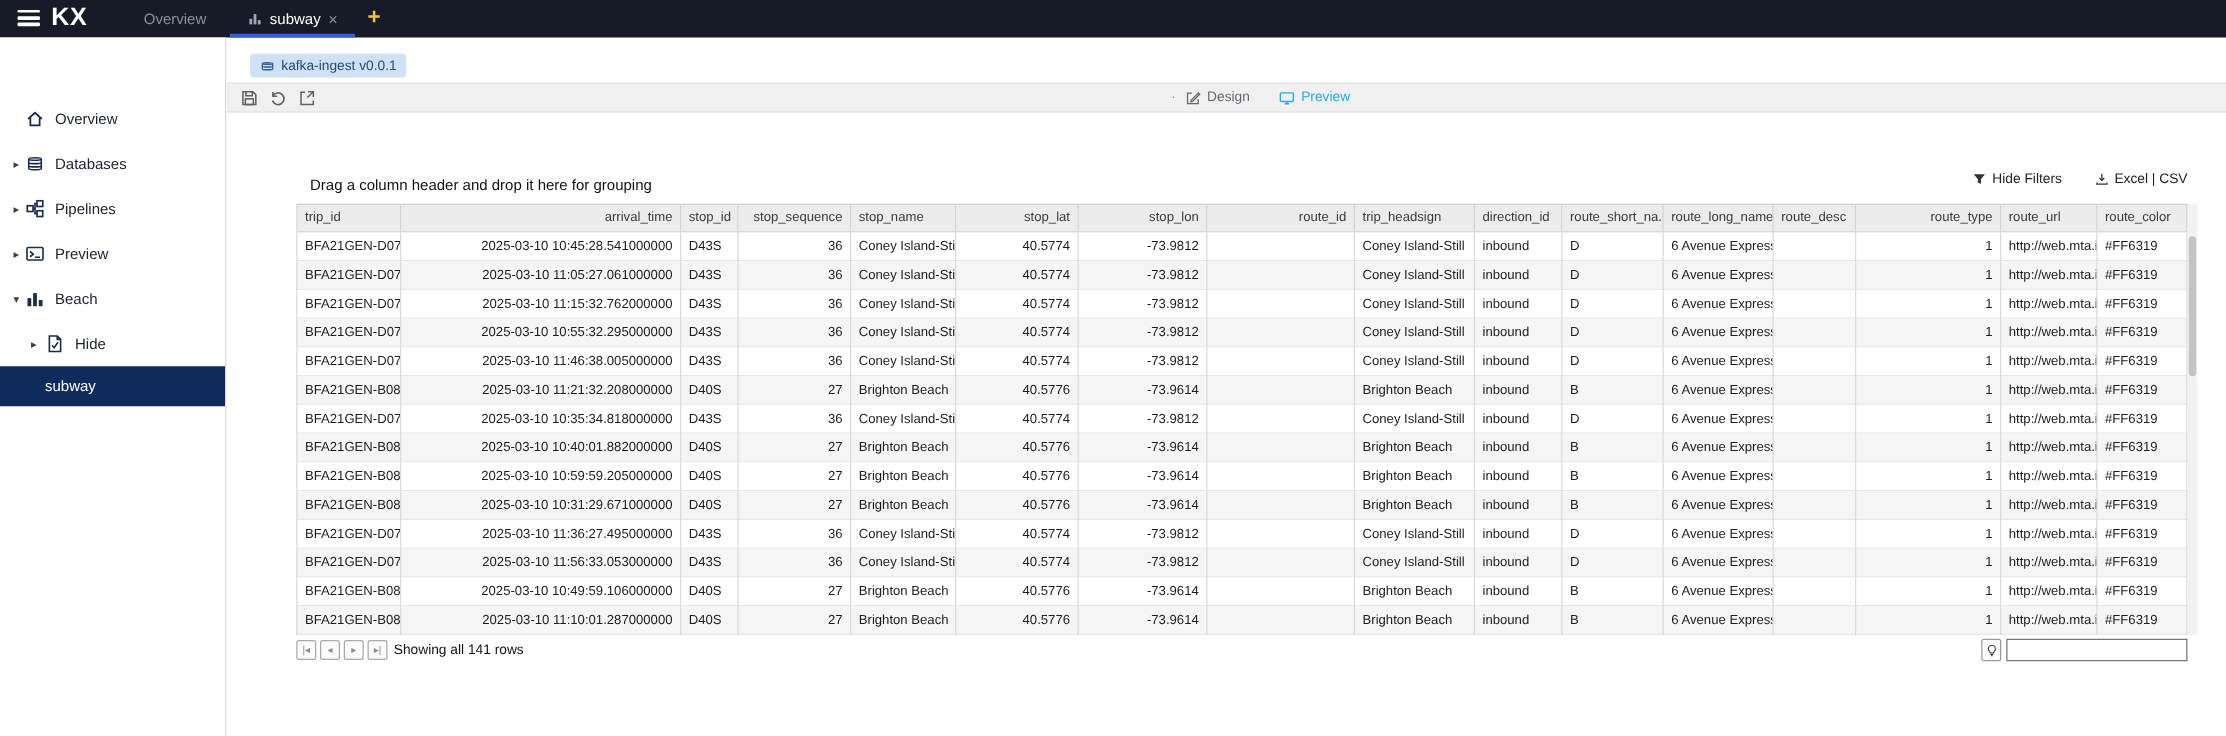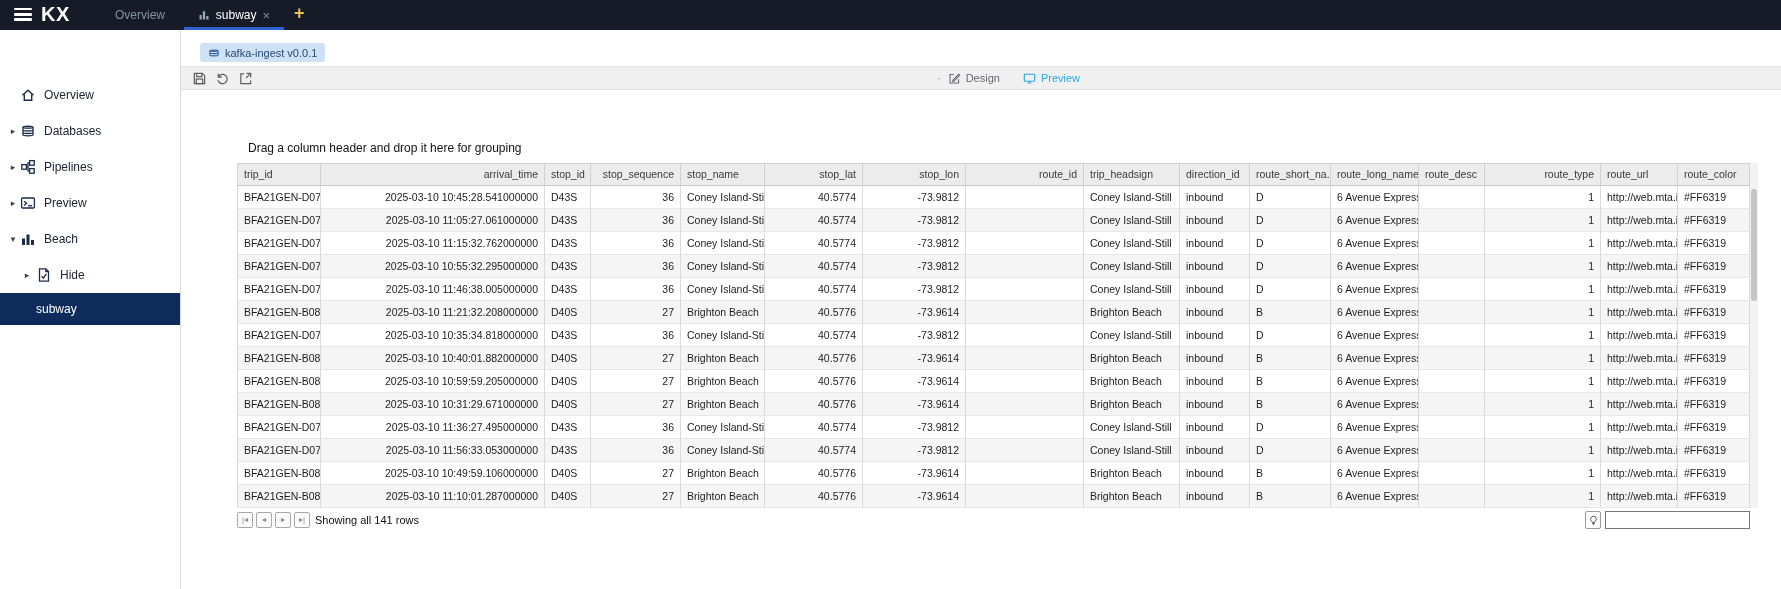--- a/index.html
+++ b/index.html
@@ -212,20 +212,36 @@
             <rect x="1.6" y="2.8" width="12.8" height="8.6" rx="1"></rect>
             <path d="M5.8 13.6 H10.2 M8 11.4 V13.6"></path>
           </svg>
         <span>Preview</span>
       </span>
     </div>
   </div>
 
   <div class="hint">Drag a column header and drop it here for grouping</div>
 
+  <div class="gridctl">
+    <span class="ctl">
+      <svg viewBox="0 0 16 16" fill="currentColor">
+          <path d="M1.5 2 H14.5 L9.8 7.8 V13.5 L6.2 11.6 V7.8 Z"></path>
+        </svg>
+      <span>Hide Filters</span>
+    </span>
+    <span class="ctl">
+      <svg viewBox="0 0 16 16" fill="none" stroke="currentColor" stroke-width="1.5">
+          <path d="M8 1.5 V9"></path>
+          <path d="M5.2 6.4 L8 9.2 L10.8 6.4"></path>
+          <path d="M2.2 11.5 V13.5 H13.8 V11.5"></path>
+        </svg>
+      <span>Excel | CSV</span>
+    </span>
+  </div>
 
   <div class="grid">
     <div class="ghead" style="width: 1515px;"><div class="gc head ta-left" style="width: 84px;">trip_id</div><div class="gc head ta-right" style="width: 224px;">arrival_time</div><div class="gc head ta-left" style="width: 46px;">stop_id</div><div class="gc head ta-right" style="width: 90px;">stop_sequence</div><div class="gc head ta-left" style="width: 84px;">stop_name</div><div class="gc head ta-right" style="width: 98px;">stop_lat</div><div class="gc head ta-right" style="width: 103px;">stop_lon</div><div class="gc head ta-right" style="width: 118px;">route_id</div><div class="gc head ta-left" style="width: 96px;">trip_headsign</div><div class="gc head ta-left" style="width: 70px;">direction_id</div><div class="gc head ta-left" style="width: 81px;">route_short_na...</div><div class="gc head ta-left" style="width: 88px;">route_long_name</div><div class="gc head ta-left" style="width: 66px;">route_desc</div><div class="gc head ta-right" style="width: 116px;">route_type</div><div class="gc head ta-left" style="width: 77px;">route_url</div><div class="gc head ta-left" style="width: 72px;">route_color</div></div>
     <div class="gbody">
         <div class="grow" style="width: 1515px;"><div class="gc ta-left" style="width: 84px;">BFA21GEN-D078</div><div class="gc ta-right" style="width: 224px;">2025-03-10 10:45:28.541000000</div><div class="gc ta-left" style="width: 46px;">D43S</div><div class="gc ta-right" style="width: 90px;">36</div><div class="gc ta-left" style="width: 84px;">Coney Island-Stil</div><div class="gc ta-right" style="width: 98px;">40.5774</div><div class="gc ta-right" style="width: 103px;">-73.9812</div><div class="gc ta-right" style="width: 118px;"></div><div class="gc ta-left" style="width: 96px;">Coney Island-Still</div><div class="gc ta-left" style="width: 70px;">inbound</div><div class="gc ta-left" style="width: 81px;">D</div><div class="gc ta-left" style="width: 88px;">6 Avenue Express</div><div class="gc ta-left" style="width: 66px;"></div><div class="gc ta-right" style="width: 116px;">1</div><div class="gc ta-left" style="width: 77px;">http://web.mta.in</div><div class="gc ta-left" style="width: 72px;">#FF6319</div></div>
         <div class="grow alt" style="width: 1515px;"><div class="gc ta-left" style="width: 84px;">BFA21GEN-D078</div><div class="gc ta-right" style="width: 224px;">2025-03-10 11:05:27.061000000</div><div class="gc ta-left" style="width: 46px;">D43S</div><div class="gc ta-right" style="width: 90px;">36</div><div class="gc ta-left" style="width: 84px;">Coney Island-Stil</div><div class="gc ta-right" style="width: 98px;">40.5774</div><div class="gc ta-right" style="width: 103px;">-73.9812</div><div class="gc ta-right" style="width: 118px;"></div><div class="gc ta-left" style="width: 96px;">Coney Island-Still</div><div class="gc ta-left" style="width: 70px;">inbound</div><div class="gc ta-left" style="width: 81px;">D</div><div class="gc ta-left" style="width: 88px;">6 Avenue Express</div><div class="gc ta-left" style="width: 66px;"></div><div class="gc ta-right" style="width: 116px;">1</div><div class="gc ta-left" style="width: 77px;">http://web.mta.in</div><div class="gc ta-left" style="width: 72px;">#FF6319</div></div>
         <div class="grow" style="width: 1515px;"><div class="gc ta-left" style="width: 84px;">BFA21GEN-D078</div><div class="gc ta-right" style="width: 224px;">2025-03-10 11:15:32.762000000</div><div class="gc ta-left" style="width: 46px;">D43S</div><div class="gc ta-right" style="width: 90px;">36</div><div class="gc ta-left" style="width: 84px;">Coney Island-Stil</div><div class="gc ta-right" style="width: 98px;">40.5774</div><div class="gc ta-right" style="width: 103px;">-73.9812</div><div class="gc ta-right" style="width: 118px;"></div><div class="gc ta-left" style="width: 96px;">Coney Island-Still</div><div class="gc ta-left" style="width: 70px;">inbound</div><div class="gc ta-left" style="width: 81px;">D</div><div class="gc ta-left" style="width: 88px;">6 Avenue Express</div><div class="gc ta-left" style="width: 66px;"></div><div class="gc ta-right" style="width: 116px;">1</div><div class="gc ta-left" style="width: 77px;">http://web.mta.in</div><div class="gc ta-left" style="width: 72px;">#FF6319</div></div>
         <div class="grow alt" style="width: 1515px;"><div class="gc ta-left" style="width: 84px;">BFA21GEN-D078</div><div class="gc ta-right" style="width: 224px;">2025-03-10 10:55:32.295000000</div><div class="gc ta-left" style="width: 46px;">D43S</div><div class="gc ta-right" style="width: 90px;">36</div><div class="gc ta-left" style="width: 84px;">Coney Island-Stil</div><div class="gc ta-right" style="width: 98px;">40.5774</div><div class="gc ta-right" style="width: 103px;">-73.9812</div><div class="gc ta-right" style="width: 118px;"></div><div class="gc ta-left" style="width: 96px;">Coney Island-Still</div><div class="gc ta-left" style="width: 70px;">inbound</div><div class="gc ta-left" style="width: 81px;">D</div><div class="gc ta-left" style="width: 88px;">6 Avenue Express</div><div class="gc ta-left" style="width: 66px;"></div><div class="gc ta-right" style="width: 116px;">1</div><div class="gc ta-left" style="width: 77px;">http://web.mta.in</div><div class="gc ta-left" style="width: 72px;">#FF6319</div></div>
         <div class="grow" style="width: 1515px;"><div class="gc ta-left" style="width: 84px;">BFA21GEN-D078</div><div class="gc ta-right" style="width: 224px;">2025-03-10 11:46:38.005000000</div><div class="gc ta-left" style="width: 46px;">D43S</div><div class="gc ta-right" style="width: 90px;">36</div><div class="gc ta-left" style="width: 84px;">Coney Island-Stil</div><div class="gc ta-right" style="width: 98px;">40.5774</div><div class="gc ta-right" style="width: 103px;">-73.9812</div><div class="gc ta-right" style="width: 118px;"></div><div class="gc ta-left" style="width: 96px;">Coney Island-Still</div><div class="gc ta-left" style="width: 70px;">inbound</div><div class="gc ta-left" style="width: 81px;">D</div><div class="gc ta-left" style="width: 88px;">6 Avenue Express</div><div class="gc ta-left" style="width: 66px;"></div><div class="gc ta-right" style="width: 116px;">1</div><div class="gc ta-left" style="width: 77px;">http://web.mta.in</div><div class="gc ta-left" style="width: 72px;">#FF6319</div></div>
         <div class="grow alt" style="width: 1515px;"><div class="gc ta-left" style="width: 84px;">BFA21GEN-B083-</div><div class="gc ta-right" style="width: 224px;">2025-03-10 11:21:32.208000000</div><div class="gc ta-left" style="width: 46px;">D40S</div><div class="gc ta-right" style="width: 90px;">27</div><div class="gc ta-left" style="width: 84px;">Brighton Beach</div><div class="gc ta-right" style="width: 98px;">40.5776</div><div class="gc ta-right" style="width: 103px;">-73.9614</div><div class="gc ta-right" style="width: 118px;"></div><div class="gc ta-left" style="width: 96px;">Brighton Beach</div><div class="gc ta-left" style="width: 70px;">inbound</div><div class="gc ta-left" style="width: 81px;">B</div><div class="gc ta-left" style="width: 88px;">6 Avenue Express</div><div class="gc ta-left" style="width: 66px;"></div><div class="gc ta-right" style="width: 116px;">1</div><div class="gc ta-left" style="width: 77px;">http://web.mta.in</div><div class="gc ta-left" style="width: 72px;">#FF6319</div></div>

